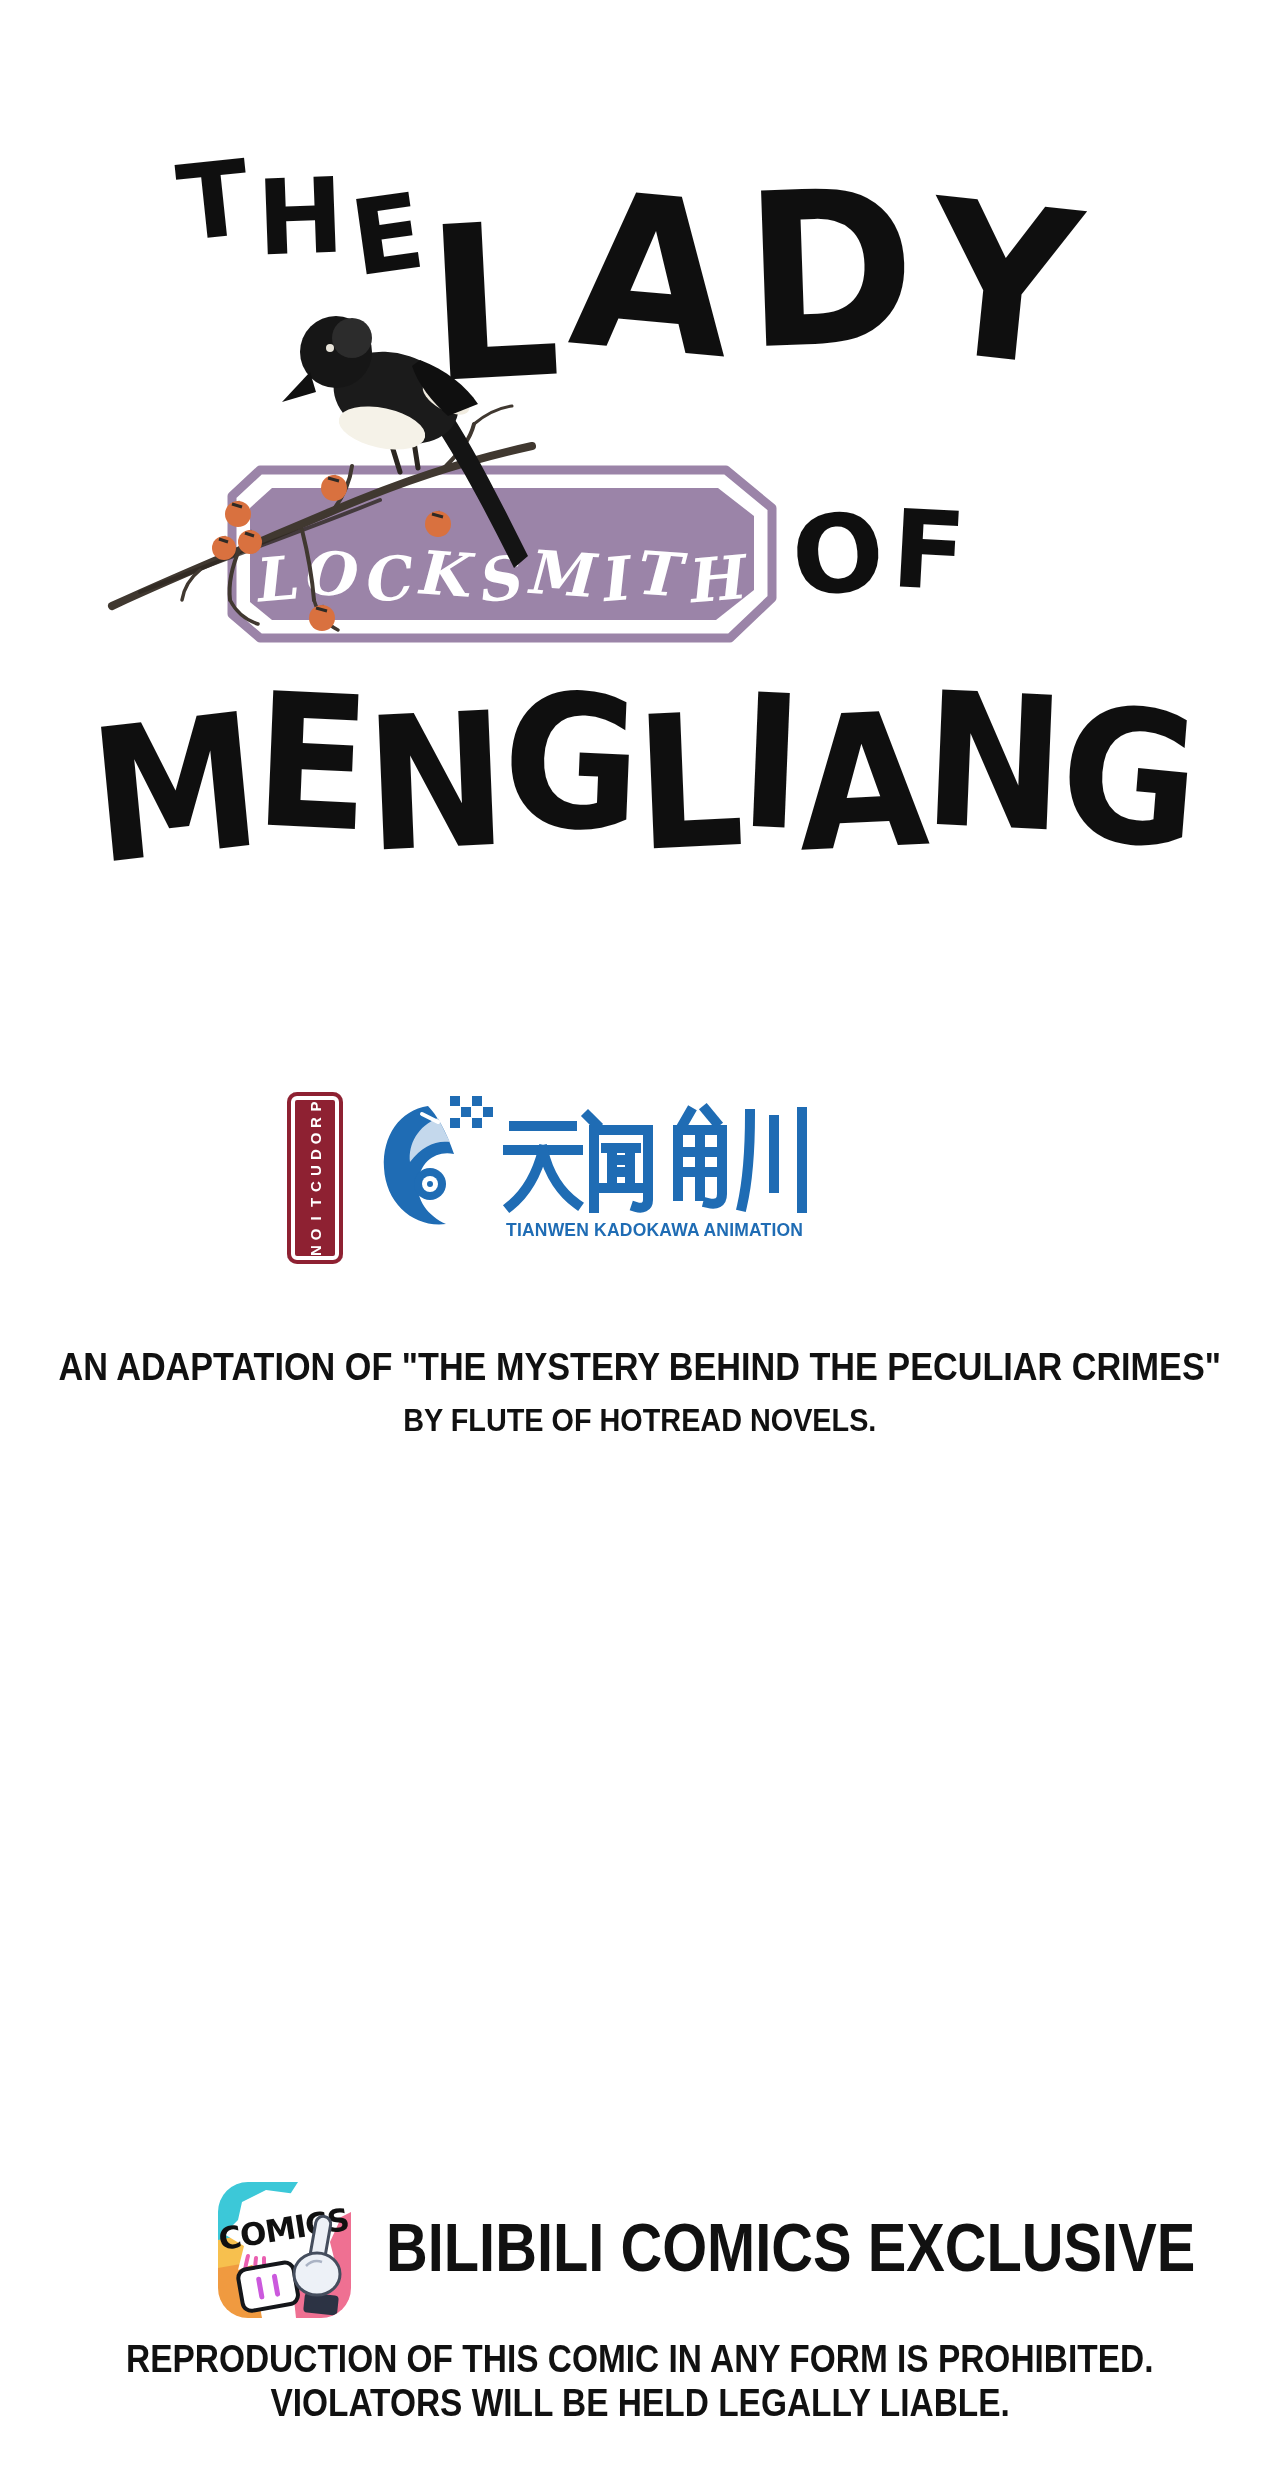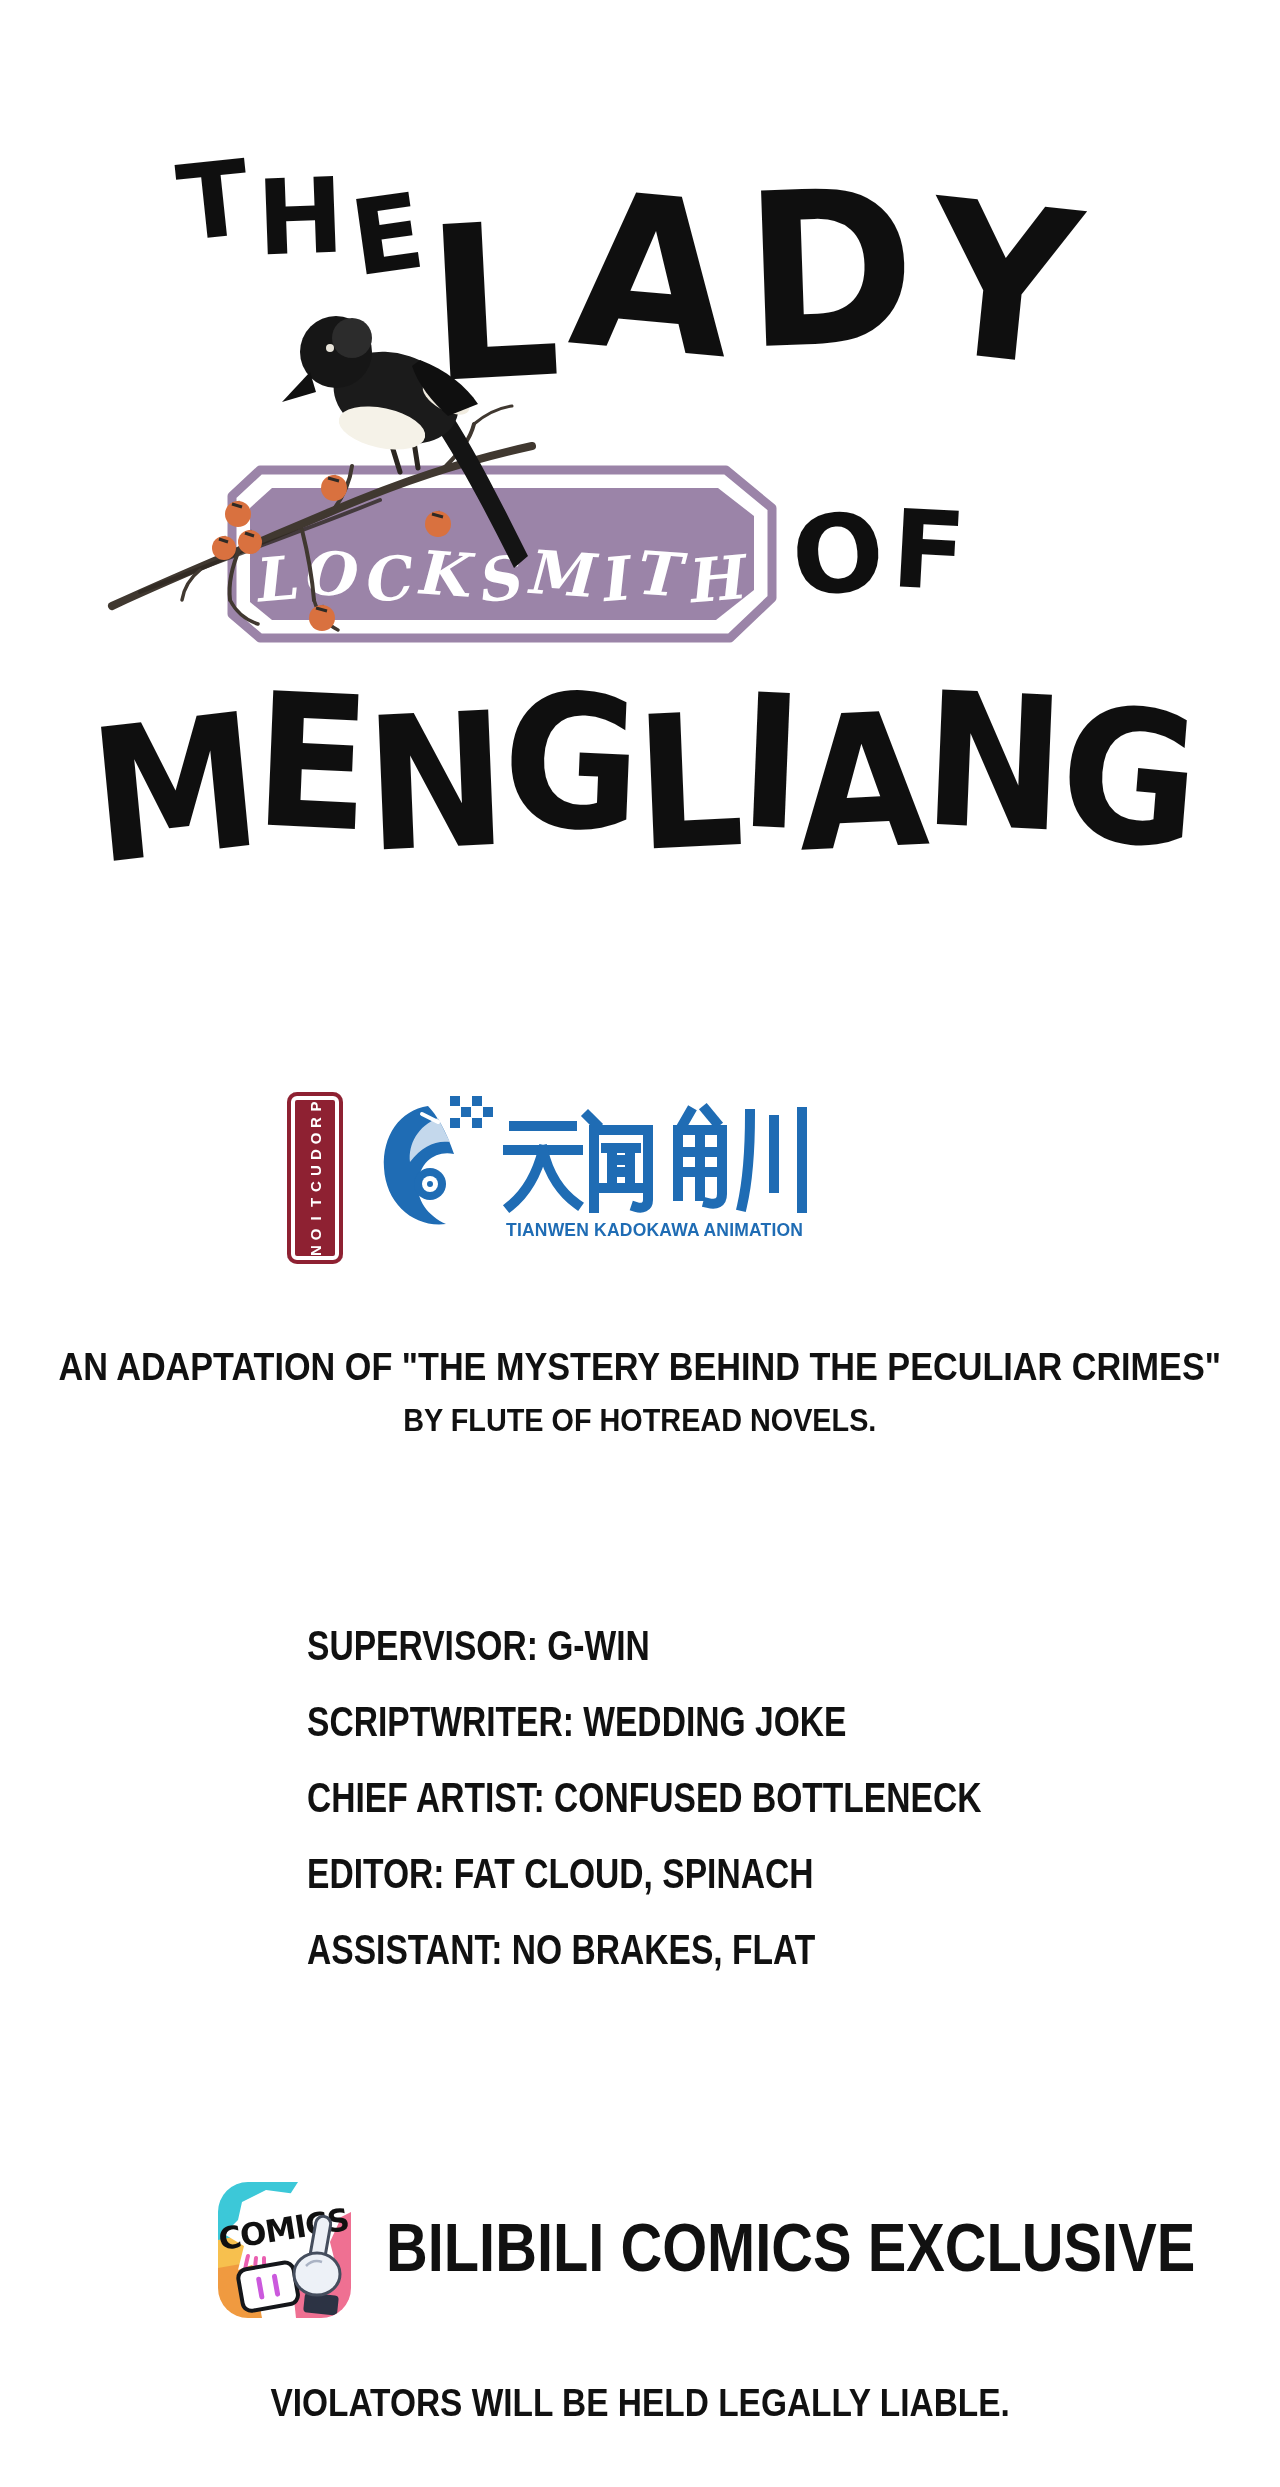--- a/index.html
+++ b/index.html
@@ -252,27 +252,20 @@
     <text x="128" y="142" font-size="17.5" font-weight="bold" fill="#1f6cb4" font-family="Liberation Sans, sans-serif" letter-spacing="0.2">TIANWEN KADOKAWA ANIMATION &amp; COMICS</text>
   </svg>
 
   <div class="abs center-line adapt-1">
     <span class="cond sx">AN ADAPTATION OF "THE MYSTERY BEHIND THE PECULIAR CRIMES"</span>
   </div>
   <div class="abs center-line adapt-2">
     <span class="cond sx">BY FLUTE OF HOTREAD NOVELS.</span>
   </div>
 
-  <div class="abs credits">
-    <div class="credit-line">SUPERVISOR: G-WIN</div>
-    <div class="credit-line">SCRIPTWRITER: WEDDING JOKE</div>
-    <div class="credit-line">CHIEF ARTIST: CONFUSED BOTTLENECK</div>
-    <div class="credit-line">EDITOR: FAT CLOUD, SPINACH</div>
-    <div class="credit-line">ASSISTANT: NO BRAKES, FLAT</div>
-  </div>
 
   <svg class="abs bili-icon" width="133" height="136" viewBox="0 0 133 136">
     <defs>
         <clipPath id="br">
           <rect width="133" height="136" rx="30"></rect>
         </clipPath>
       </defs>
     <g clip-path="url(#br)">
       <rect width="133" height="136" fill="#ffffff"></rect>
       <path d="M0,0 H80 L62,28 C44,44 24,56 0,62 Z" fill="#3cc8d8"></path>
@@ -299,17 +292,20 @@
         <ellipse cx="99" cy="92" rx="23" ry="21" fill="#edf1f7" stroke="#454e5e" stroke-width="3"></ellipse>
         <path d="M88,84 C92,80 98,78 104,80" stroke="#aab3c4" stroke-width="2.5" fill="none"></path>
       </g>
     </g>
   </svg>
 
   <div class="abs cond bili-exclusive">
     <span class="sx">BILIBILI COMICS EXCLUSIVE</span>
   </div>
 
+  <div class="abs center-line warn-1">
+    <span class="cond sx">REPRODUCTION OF THIS COMIC IN ANY FORM IS PROHIBITED.</span>
+  </div>
   <div class="abs center-line warn-2">
     <span class="cond sx">VIOLATORS WILL BE HELD LEGALLY LIABLE.</span>
   </div>
 
 </div>
 
 </body></html>

